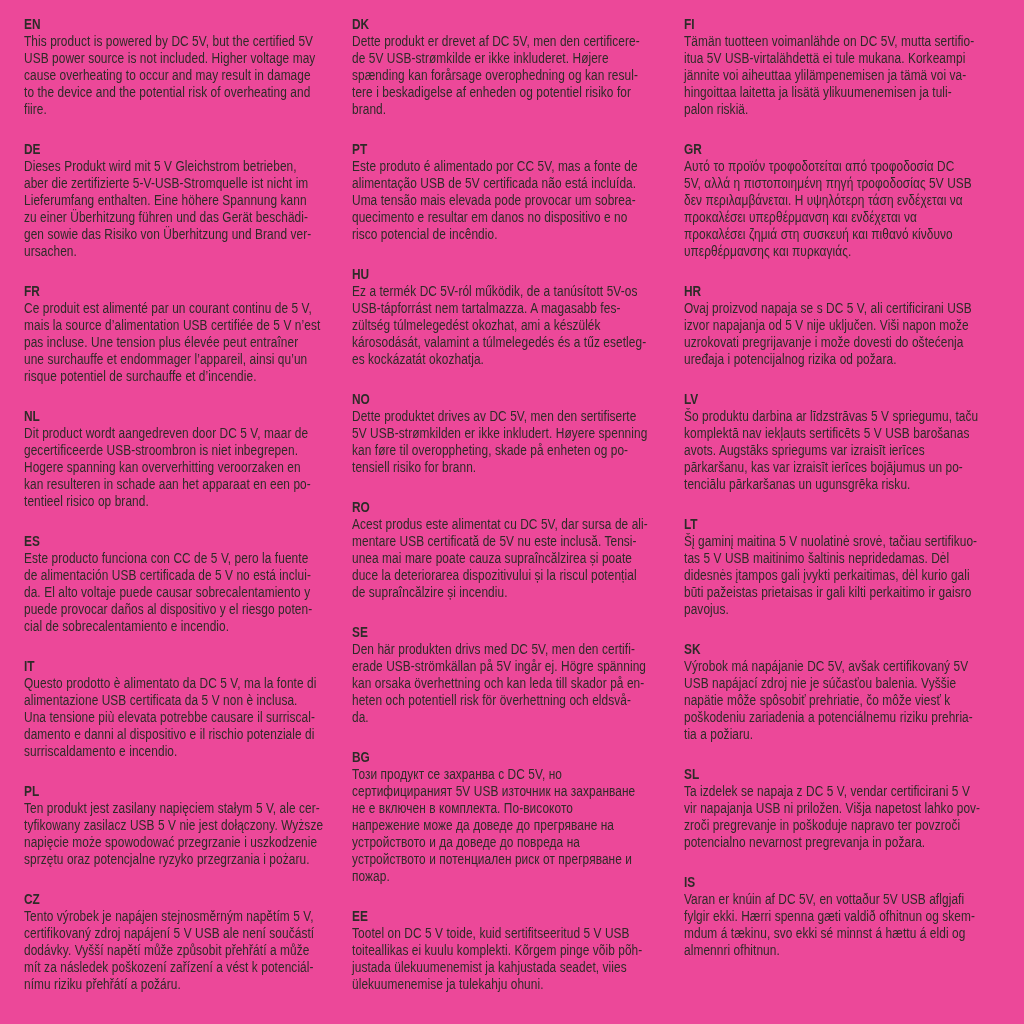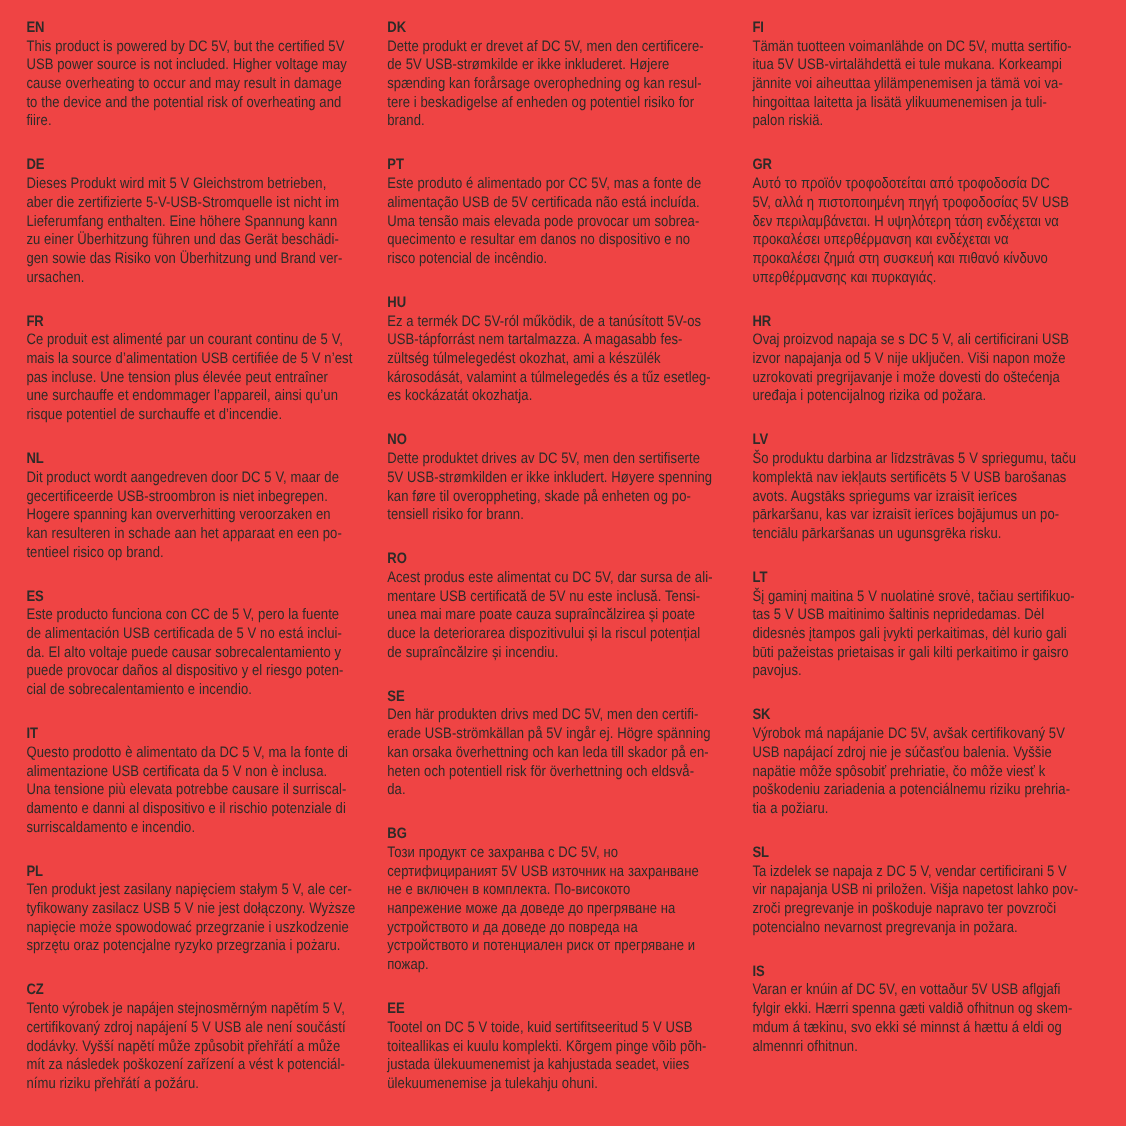--- a/index.html
+++ b/index.html
@@ -41,21 +41,21 @@
     line-height: 17px;
     margin: 0;
     padding: 0;
     white-space: pre-line;
     letter-spacing: 0.1px;
   }
 </style>
 </head>
 <body>
 
-<div class="page" style="color: rgb(46, 43, 40); background: #ef4444;">
+<div class="page" style="color: rgb(46, 43, 40); background: #ec4899;">
   <div class="col col-1">
       <section class="lang-section">
         <h2 class="lang-code">EN</h2>
         <p class="lang-body">This product is powered by DC 5V, but the certified 5V
 USB power source is not included. Higher voltage may
 cause overheating to occur and may result in damage
 to the device and the potential risk of overheating and
 fiire.</p>
       </section>
       <section class="lang-section">

